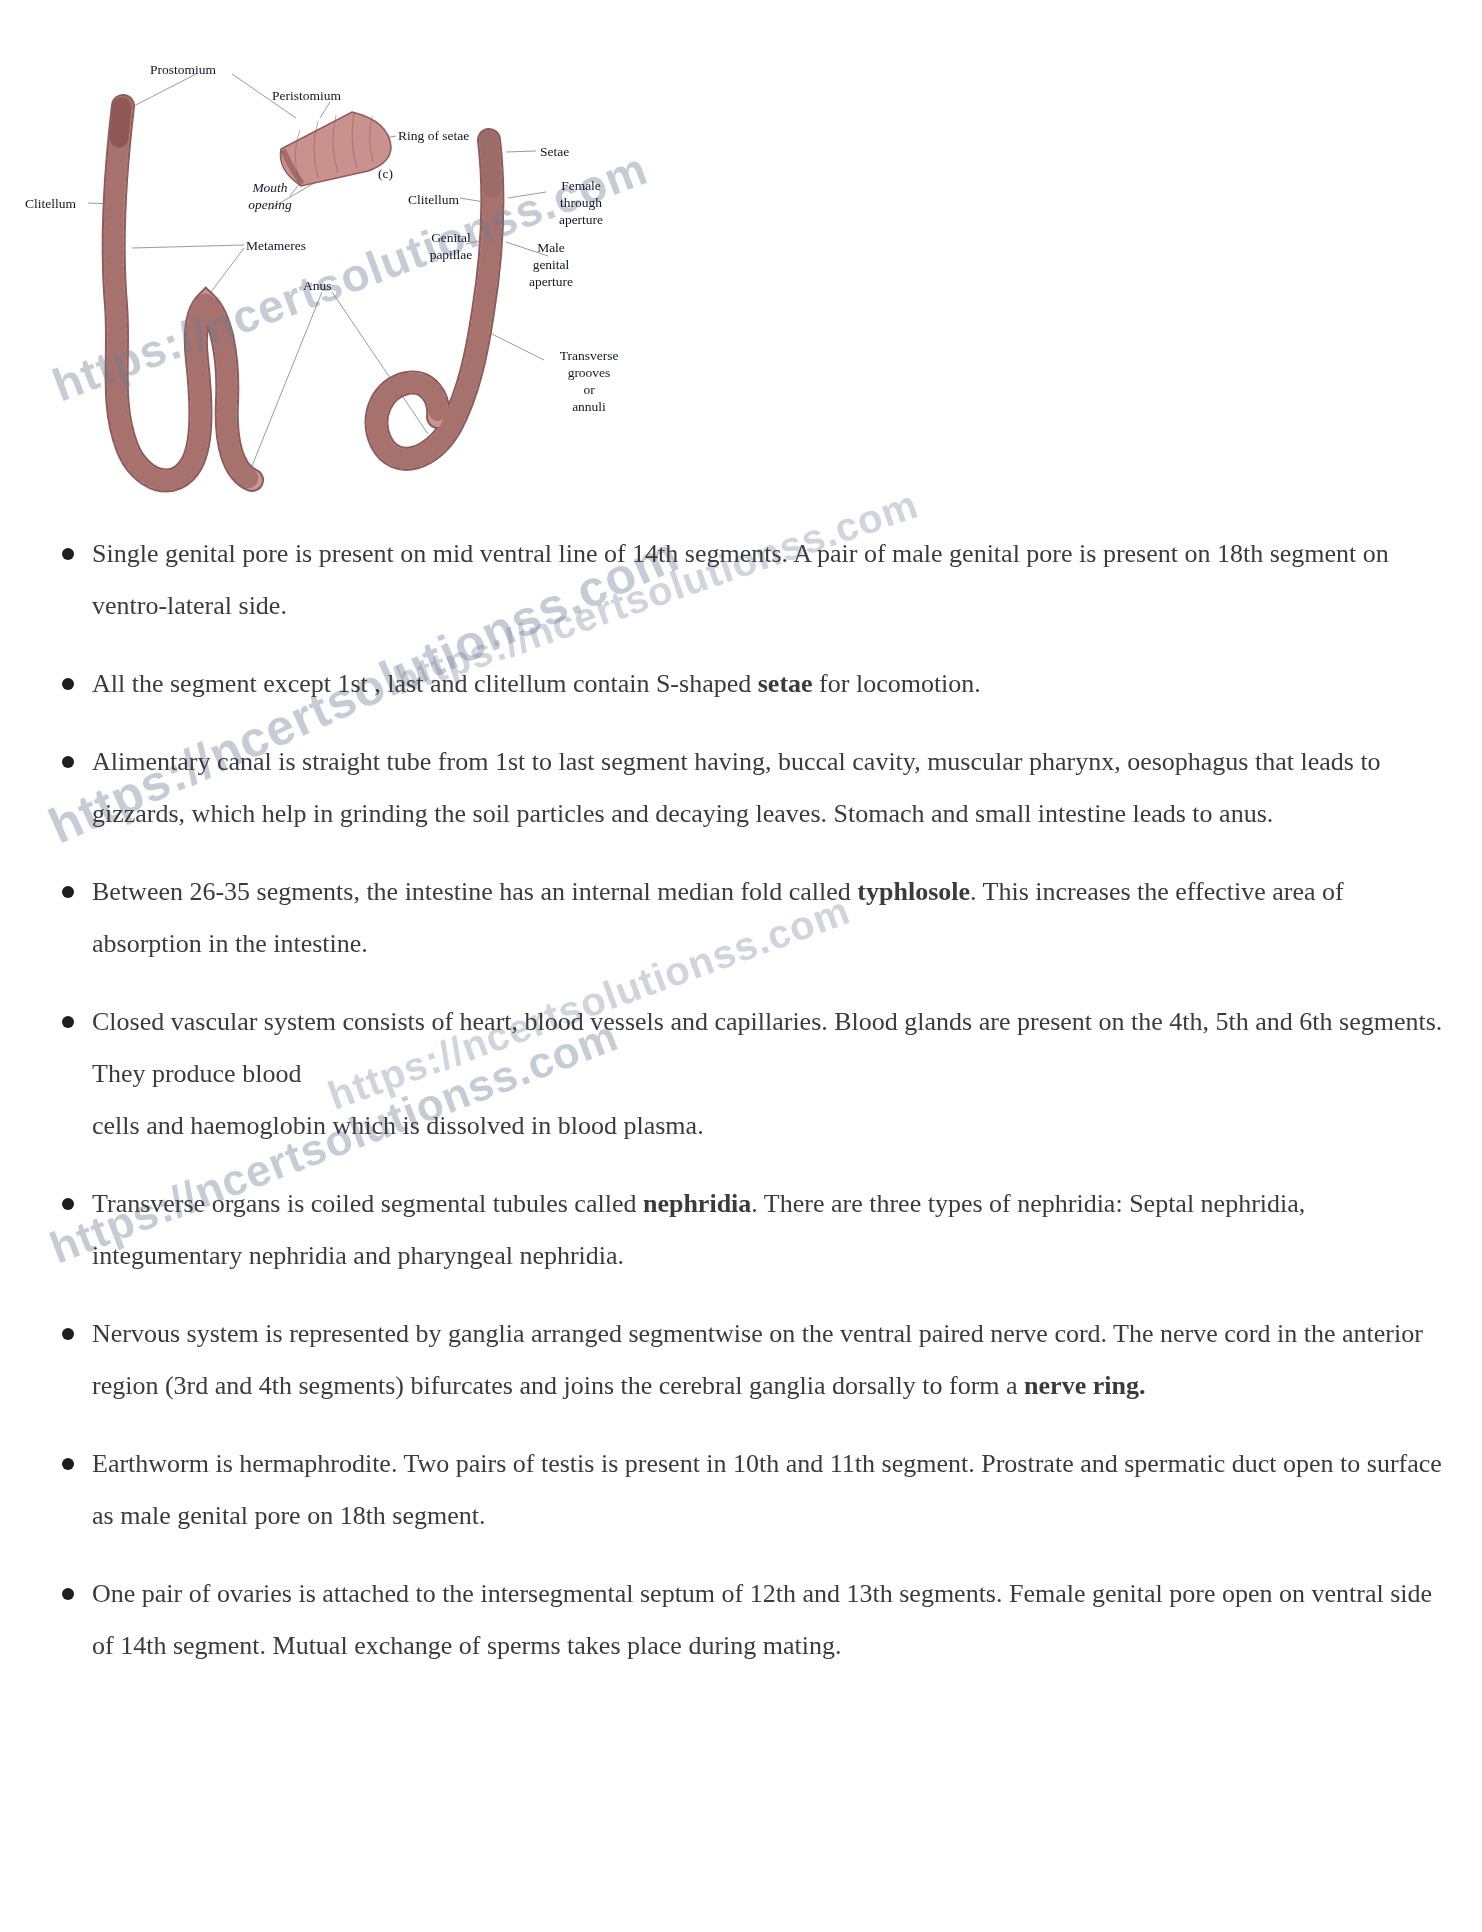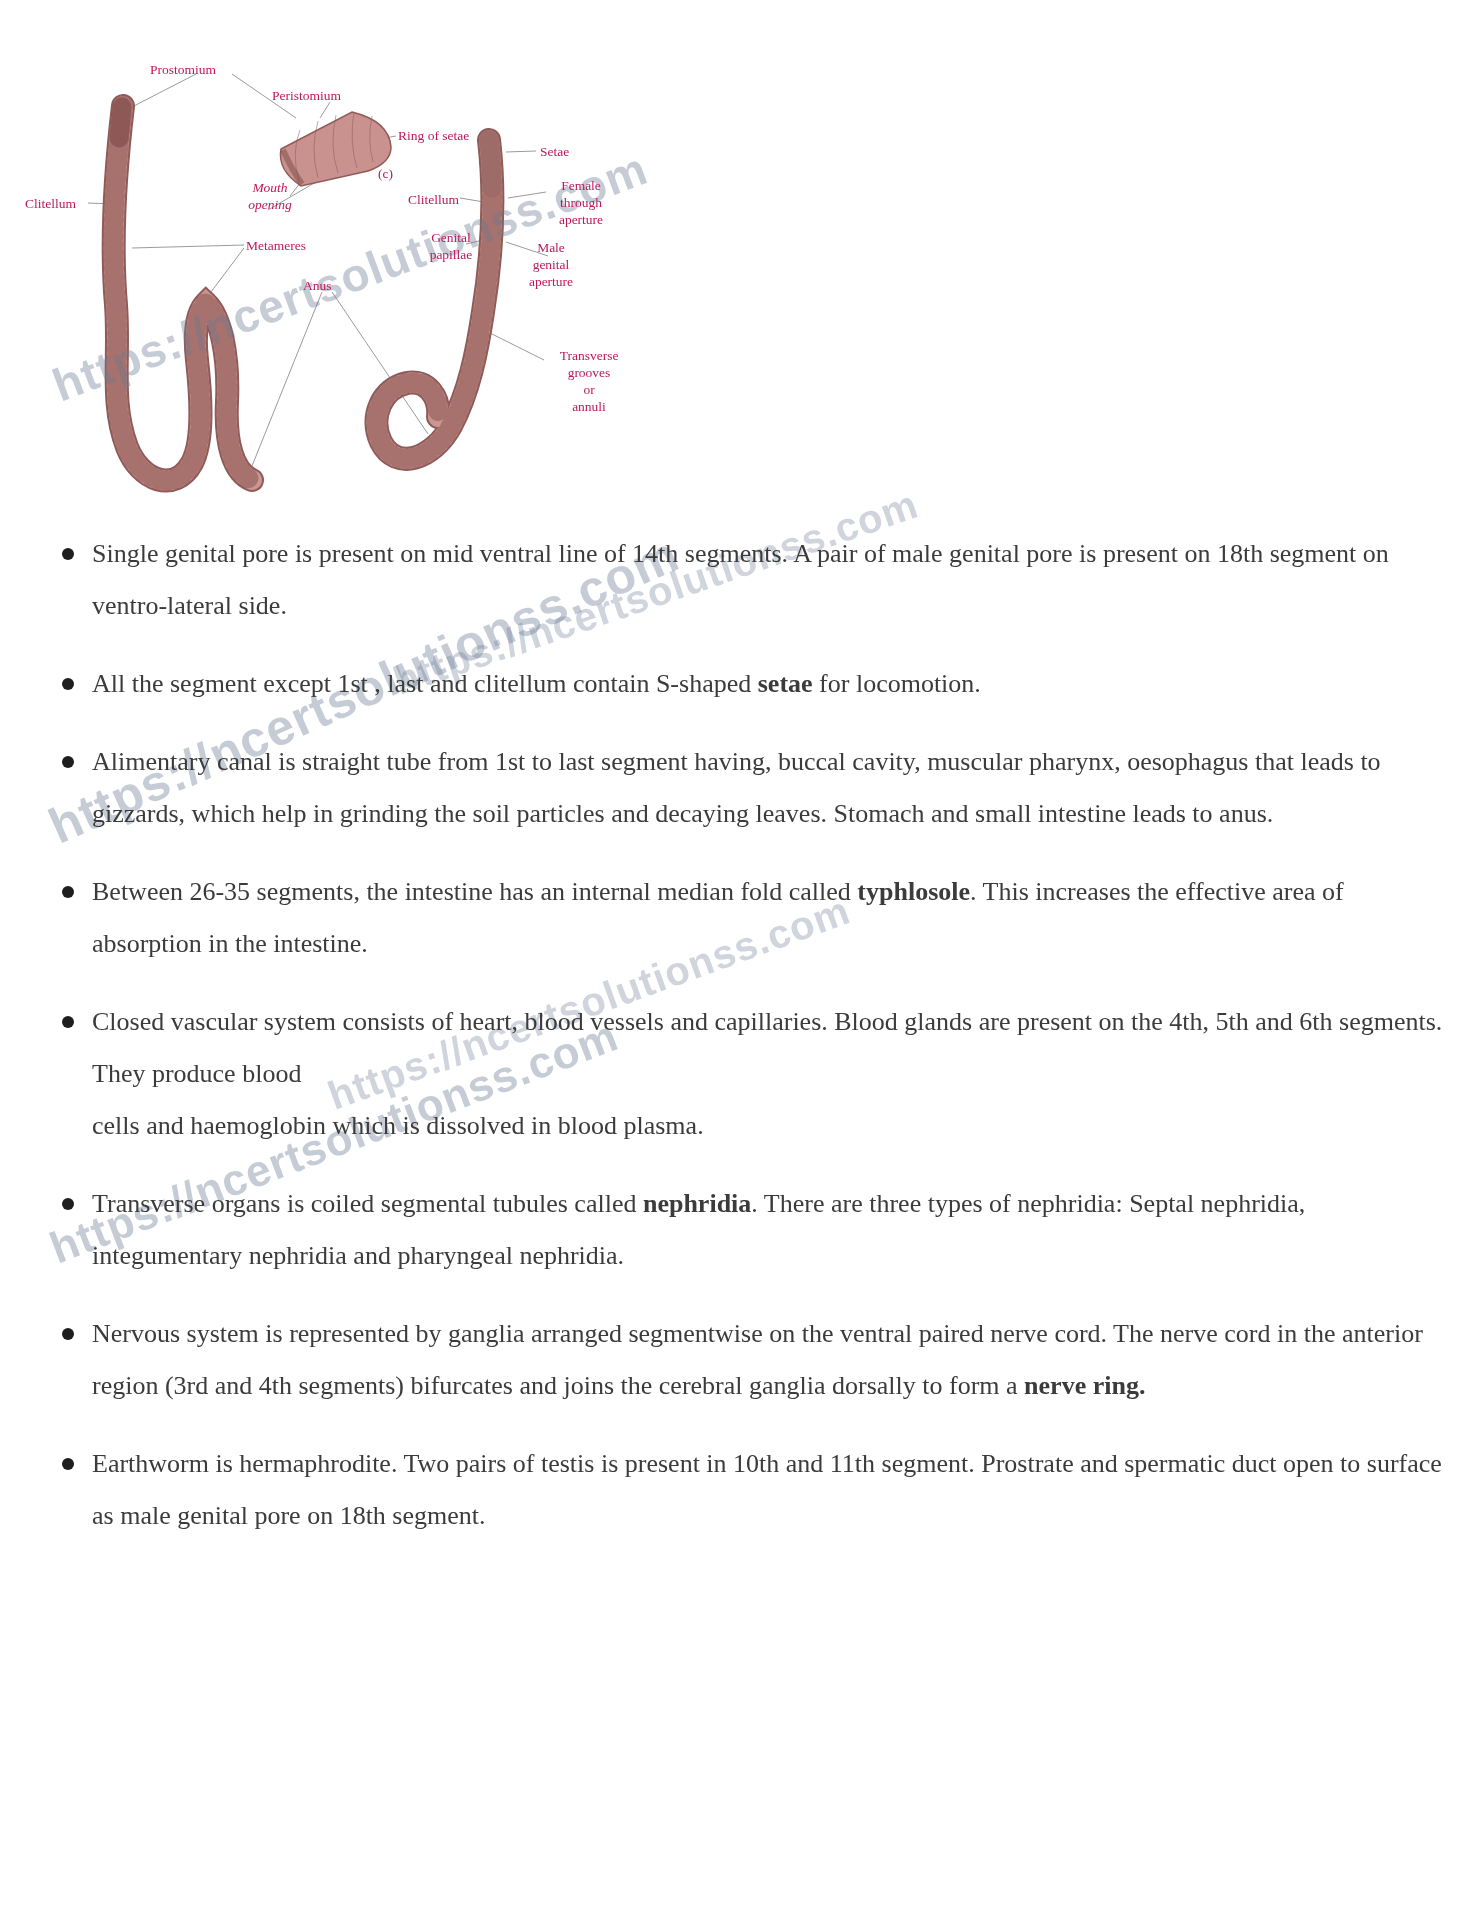--- a/index.html
+++ b/index.html
@@ -11,21 +11,21 @@
     overflow:hidden;
     font-family:"Liberation Serif","DejaVu Serif",serif;
   }
 
   
   .diagram-svg { position:absolute; left:0; top:0; }
   .dlabel {
     position:absolute;
     font-size:13.5px;
     line-height:1.25;
-    color:#be185d;
+    color:#0f172a;
     white-space:pre-line;
     z-index:3;
   }
   .dlabel.center { text-align:center; }
 
   
   .watermark {
     position:absolute;
     color:rgba(106,120,148,0.38);
     font-family:"Liberation Sans","DejaVu Sans",sans-serif;
@@ -161,15 +161,16 @@
   <ul class="bullets" id="bullets">
       <li><span>Single genital pore is present on mid ventral line of 14th segments. A pair of male genital pore is present on 18th segment on ventro-lateral side.</span></li>
       <li><span>All the segment except 1st , last and clitellum contain S-shaped </span><span class="bold">setae</span><span> for locomotion.</span></li>
       <li><span>Alimentary canal is straight tube from 1st to last segment having, buccal cavity, muscular pharynx, oesophagus that leads to gizzards, which help in grinding the soil particles and decaying leaves. Stomach and small intestine leads to anus.</span></li>
       <li><span>Between 26-35 segments, the intestine has an internal median fold called </span><span class="bold">typhlosole</span><span>. This increases the effective area of absorption in the intestine.</span></li>
       <li><span>Closed vascular system consists of heart, blood vessels and capillaries. Blood glands are present on the 4th, 5th and 6th segments. They produce blood
 cells and haemoglobin which is dissolved in blood plasma.</span></li>
       <li><span>Transverse organs is coiled segmental tubules called </span><span class="bold">nephridia</span><span>. There are three types of nephridia: Septal nephridia, integumentary nephridia and pharyngeal nephridia.</span></li>
       <li><span>Nervous system is represented by ganglia arranged segmentwise on the ventral paired nerve cord. The nerve cord in the anterior region (3rd and 4th segments) bifurcates and joins the cerebral ganglia dorsally to form a </span><span class="bold">nerve ring.</span></li>
       <li><span>Earthworm is hermaphrodite. Two pairs of testis is present in 10th and 11th segment. Prostrate and spermatic duct open to surface as male genital pore on 18th segment.</span></li>
+      <li><span>One pair of ovaries is attached to the intersegmental septum of 12th and 13th segments. Female genital pore open on ventral side of 14th segment. Mutual exchange of sperms takes place during mating.</span></li>
     </ul>
 
 </div>
 
 </body></html>

